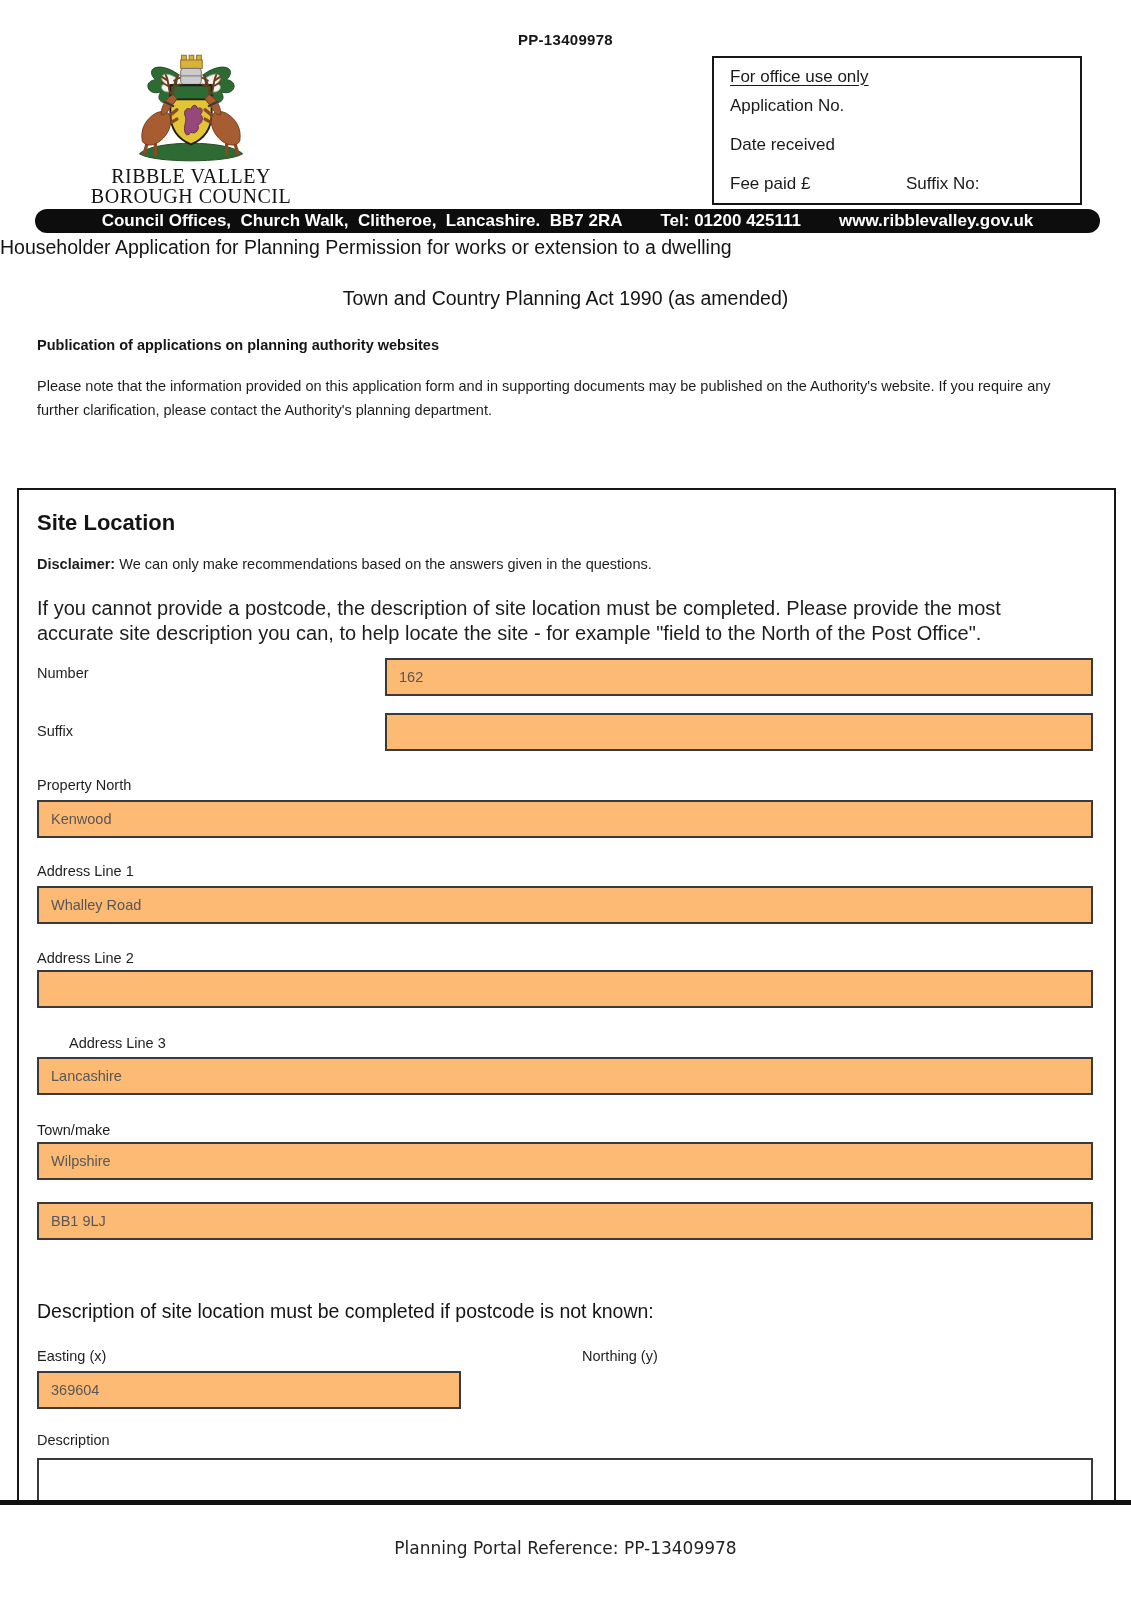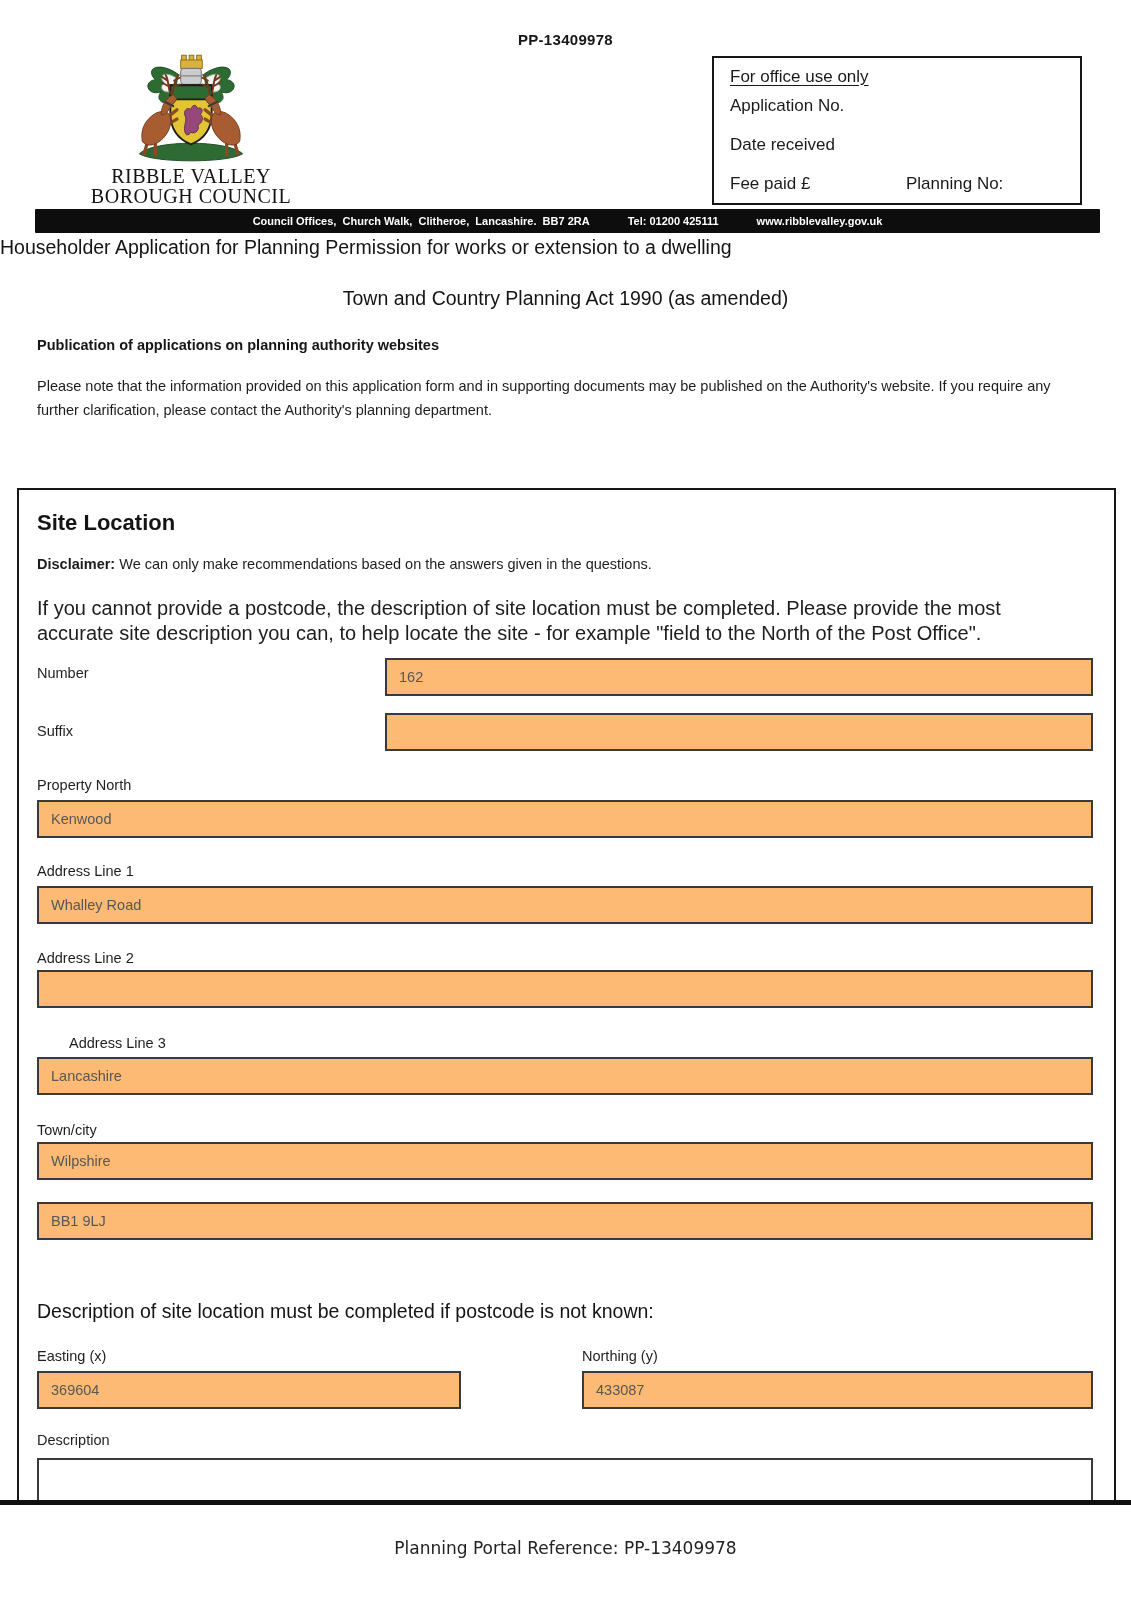--- a/index.html
+++ b/index.html
@@ -18,22 +18,22 @@
 
   .office-box { position:absolute; left:712px; top:56px; width:370px; height:149px;
                 border:2px solid #161616; padding:9px 16px 0 16px; font-size:17px; color:#1a1a1a; }
   .office-box .ob-title { text-decoration:underline; text-underline-offset:3px; margin-bottom:9px; }
   .office-box .ob-row1 { margin-bottom:19px; }
   .office-box .ob-row2 { margin-bottom:19px; }
   .office-box .ob-row3 { display:flex; }
   .office-box .ob-fee { width:176px; }
 
   .address-bar { position:absolute; top:209px; left:35px; width:1065px; height:24px;
-                 background:#0d0d0d; border-radius:1px; color:#ffffff; font-weight:bold;
-                 font-size:11px; display:flex; align-items:center; justify-content:center;
+                 background:#0d0d0d; border-radius:12px; color:#ffffff; font-weight:bold;
+                 font-size:17px; display:flex; align-items:center; justify-content:center;
                  gap:38px; white-space:pre; }
 
   .title1 { position:absolute; top:236px; left:0; width:100%; 
             font-size:19.5px; color:#141414; }
   .title2 { position:absolute; top:287px; left:0; width:100%; text-align:center;
             font-size:19.5px; color:#141414; }
 
   .pub-heading { position:absolute; top:337px; left:37px; font-size:14.5px; font-weight:bold; color:#161616; }
   .pub-note { position:absolute; top:374px; left:37px; width:1032px; font-size:14.5px;
               line-height:24px; color:#1d1d1d; }
@@ -117,21 +117,21 @@
     <div class="logo-text">RIBBLE VALLEY</div>
     <div class="logo-text">BOROUGH COUNCIL</div>
   </div>
 
   <div class="office-box">
     <div class="ob-title">For office use only</div>
     <div class="ob-row1">Application No.</div>
     <div class="ob-row2">Date received</div>
     <div class="ob-row3">
       <span class="ob-fee">Fee paid £</span>
-      <span>Planning No:</span>
+      <span>Suffix No:</span>
     </div>
   </div>
 
   <div class="address-bar">
     <span>Council Offices,  Church Walk,  Clitheroe,  Lancashire.  BB7 2RA</span>
     <span>Tel: 01200 425111</span>
     <span>www.ribblevalley.gov.uk</span>
   </div>
 
   <div class="title1">Householder Application for Planning Permission for works or extension to a dwelling</div>
@@ -158,33 +158,32 @@
 
     <label class="abs f-label" style="top:373px; left:18px;">Address Line 1</label>
     <input class="abs f-input" style="top: 396px; left: 18px; width: 1056px;" type="text" value="Whalley Road">
 
     <label class="abs f-label" style="top:460px; left:18px;">Address Line 2</label>
     <input class="abs f-input" style="top: 480px; left: 18px; width: 1056px;" type="text" value="">
 
     <label class="abs f-label" style="top:545px; left:18px;margin-left:32px;">Address Line 3</label>
     <input class="abs f-input" style="top: 567px; left: 18px; width: 1056px;" type="text" value="Lancashire">
 
-    <label class="abs f-label" style="top:632px; left:18px;">Town/city</label>
+    <label class="abs f-label" style="top:632px; left:18px;">Town/make</label>
     <input class="abs f-input" style="top: 652px; left: 18px; width: 1056px;" type="text" value="Wilpshire">
 
     <label class="abs f-label" style="top:717px; left:18px;font-family:Liberation Serif, serif;">Postcode</label>
     <input class="abs f-input" style="top: 712px; left: 18px; width: 1056px;" type="text" value="BB1 9LJ">
 
     <div class="abs sl-desc-heading">Description of site location must be completed if postcode is not known:</div>
 
     <label class="abs f-label" style="top:858px; left:18px;">Easting (x)</label>
     <input class="abs f-input" style="top: 881px; left: 18px; width: 424px;" type="text" value="369604">
 
     <label class="abs f-label" style="top:858px; left:563px;">Northing (y)</label>
-    <input class="abs f-input" style="top: 881px; left: 563px; width: 511px;" type="text" value="433087">
 
     <label class="abs f-label" style="top:942px; left:18px;">Description</label>
     <textarea class="abs f-textarea" style="top: 968px; left: 18px; width: 1056px; height: 80px;"></textarea>
   </div>
 
   <div class="cut-line"></div>
 
   <div class="footer-ref">Planning Portal Reference: PP-13409978</div>
 
 </div>

